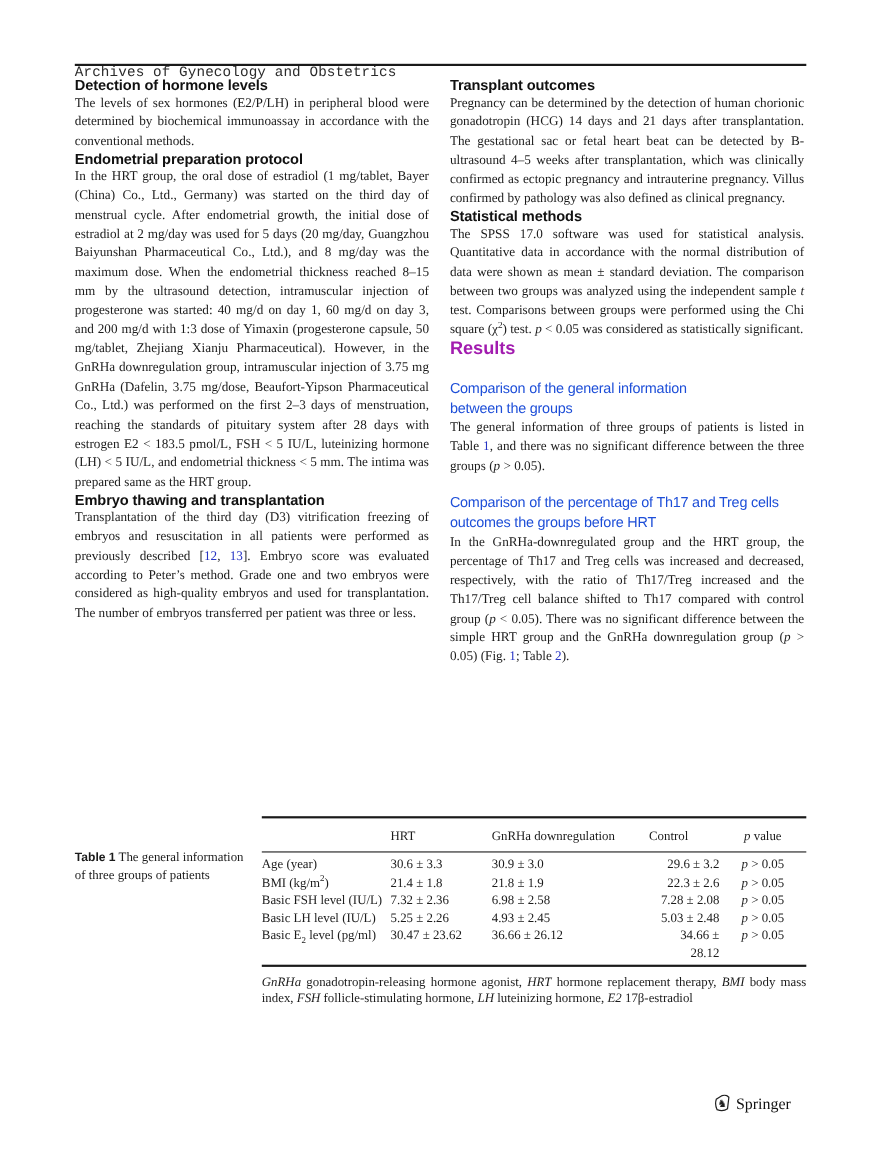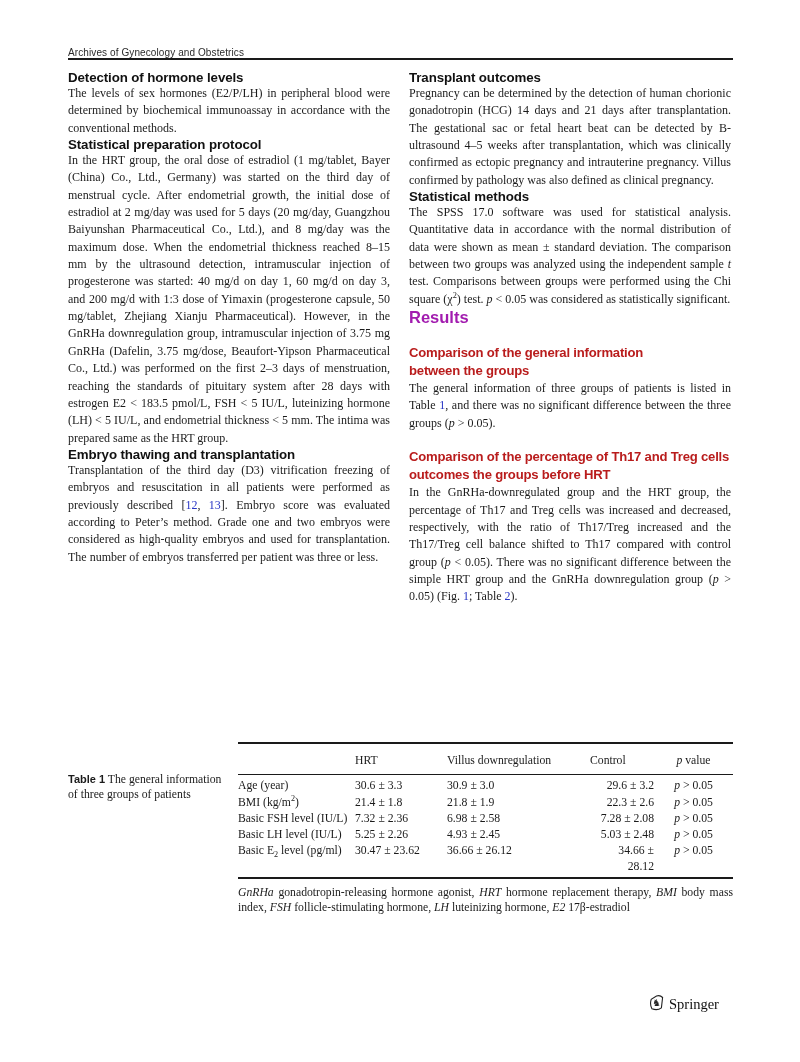--- a/index.html
+++ b/index.html
@@ -1,28 +1,28 @@
 <!DOCTYPE html>
 <html lang="en" style="--link: #2633c4;"><head>
 <meta charset="utf-8">
 <style>
   html,body{margin:0;padding:0;background:#ffffff;}
   .page{position:relative;width:800px;height:1062px;background:#ffffff;overflow:hidden;
         font-family:"Liberation Serif",serif;color:#1b1b1b;}
-  .journal{position:absolute;left:68px;top:47px;font-family:Liberation Sans, sans-serif;
-           font-size:10px;color:#2b2b2b;letter-spacing:0.1px;}
+  .journal{position:absolute;left:68px;top:58px;font-family:Liberation Mono, monospace;
+           font-size:13px;color:#2b2b2b;letter-spacing:0.1px;}
   .hrule{position:absolute;left:68px;top:58px;width:665px;height:2px;background:#1a1a1a;}
   .cols{position:absolute;left:68px;top:70px;width:665px;display:flex;gap:19px;}
   .col{width:322px;}
   p.body{margin:0;font-size:12px;line-height:17.35px;text-align:justify;hyphens:auto;}
   h2.sec{margin:0;font-family:"Liberation Sans",sans-serif;font-weight:700;font-size:13.3px;
          letter-spacing:-0.1px;white-space:nowrap;color:#111;}
   h1.results{margin:0;font-family:"Liberation Sans",sans-serif;font-weight:700;font-size:16.5px;color:#a21caf;}
-  .sub-line{font-family:"Liberation Sans",sans-serif;font-weight:700;font-size:13.1px;
-            line-height:18px;letter-spacing:-0.2px;white-space:nowrap;color:#b91c1c;}
+  .sub-line{font-family:"Liberation Sans",sans-serif;font-weight:400;font-size:13.1px;
+            line-height:18px;letter-spacing:-0.2px;white-space:nowrap;color:#1d4ed8;}
   .mt7{margin-top:7px}.mt12{margin-top:12px}.mt14{margin-top:14px}.mt15{margin-top:15px}
   .mt16{margin-top:16px}.mt17{margin-top:17px}.mt25{margin-top:25px}.mt29{margin-top:29px}.mt32{margin-top:32px}
   .link{color:var(--link,#2633c4);cursor:pointer;}
   .i{font-style:italic;}
   sup,sub{font-size:70%;line-height:0;}
   
   .tbl-caption{position:absolute;left:68px;top:772px;width:164px;font-size:11.7px;line-height:15.4px;}
   .cap-label{font-family:"Liberation Sans",sans-serif;font-weight:700;font-size:11px;}
   .tbl{position:absolute;left:238px;top:742px;width:495px;font-size:11.7px;line-height:15.3px;}
   .rule{height:1.5px;background:#1a1a1a;}
@@ -44,21 +44,21 @@
 
 <div class="page">
 
   <div class="journal">Archives of Gynecology and Obstetrics</div>
   <div class="hrule"></div>
 
   <div class="cols">
     <div class="col">
       <h2 class="sec mt7">Detection of hormone levels</h2>
       <p class="body mt16">The levels of sex hormones (E2/P/LH) in peripheral blood were determined by biochemical immunoassay in accordance with the conventional methods.</p>
-      <h2 class="sec mt32">Statistical preparation protocol</h2>
+      <h2 class="sec mt32">Endometrial preparation protocol</h2>
       <p class="body mt15">In the HRT group, the oral dose of estradiol (1 mg/tablet, Bayer (China) Co., Ltd., Germany) was started on the third day of menstrual cycle. After endometrial growth, the initial dose of estradiol at 2 mg/day was used for 5 days (20 mg/day, Guangzhou Baiyunshan Pharmaceutical Co., Ltd.), and 8 mg/day was the maximum dose. When the endometrial thickness reached 8–15 mm by the ultrasound detection, intramuscular injection of progesterone was started: 40 mg/d on day 1, 60 mg/d on day 3, and 200 mg/d with 1:3 dose of Yimaxin (progesterone capsule, 50 mg/tablet, Zhejiang Xianju Pharmaceutical). However, in the GnRHa downregulation group, intramuscular injection of 3.75 mg GnRHa (Dafelin, 3.75 mg/dose, Beaufort-Yipson Pharmaceutical Co., Ltd.) was performed on the first 2–3 days of menstruation, reaching the standards of pituitary system after 28 days with estrogen E2 &lt; 183.5 pmol/L, FSH &lt; 5 IU/L, luteinizing hormone (LH) &lt; 5 IU/L, and endometrial thickness &lt; 5 mm. The intima was prepared same as the HRT group.</p>
       <h2 class="sec mt29">Embryo thawing and transplantation</h2>
       <p class="body mt15">Transplantation of the third day (D3) vitrification freezing of embryos and resuscitation in all patients were performed as previously described [<span class="link">12</span>, <span class="link">13</span>]. Embryo score was evaluated according to Peter’s method. Grade one and two embryos were considered as high-quality embryos and used for transplantation. The number of embryos transferred per patient was three or less.</p>
     </div>
 
     <div class="col">
       <h2 class="sec mt7">Transplant outcomes</h2>
       <p class="body mt16">Pregnancy can be determined by the detection of human chorionic gonadotropin (HCG) 14 days and 21 days after transplantation. The gestational sac or fetal heart beat can be detected by B-ultrasound 4–5 weeks after transplantation, which was clinically confirmed as ectopic pregnancy and intrauterine pregnancy. Villus confirmed by pathology was also defined as clinical pregnancy.</p>
       <h2 class="sec mt14">Statistical methods</h2>
       <p class="body mt16">The SPSS 17.0 software was used for statistical analysis. Quantitative data in accordance with the normal distribution of data were shown as mean ± standard deviation. The comparison between two groups was analyzed using the independent sample <span class="i">t</span> test. Comparisons between groups were performed using the Chi square (χ<sup>2</sup>) test. <span class="i">p</span> &lt; 0.05 was considered as statistically significant.</p>
@@ -78,21 +78,21 @@
 
   <div class="tbl-caption">
     <span class="cap-label">Table 1</span><span> The general information of three groups of patients</span>
   </div>
 
   <div class="tbl">
     <div class="rule"></div>
     <div class="trow th">
       <div class="c"></div>
       <div class="c">HRT</div>
-      <div class="c">Villus downregulation</div>
+      <div class="c">GnRHa downregulation</div>
       <div class="c">Control</div>
       <div class="c c-p"><span class="i">p</span> value</div>
     </div>
     <div class="rule"></div>
     <div class="tbody">
       <div class="trow">
         <div class="c">Age (year)</div>
         <div class="c">30.6 ± 3.3</div>
         <div class="c">30.9 ± 3.0</div>
         <div class="c c-ctl">29.6 ± 3.2</div>

